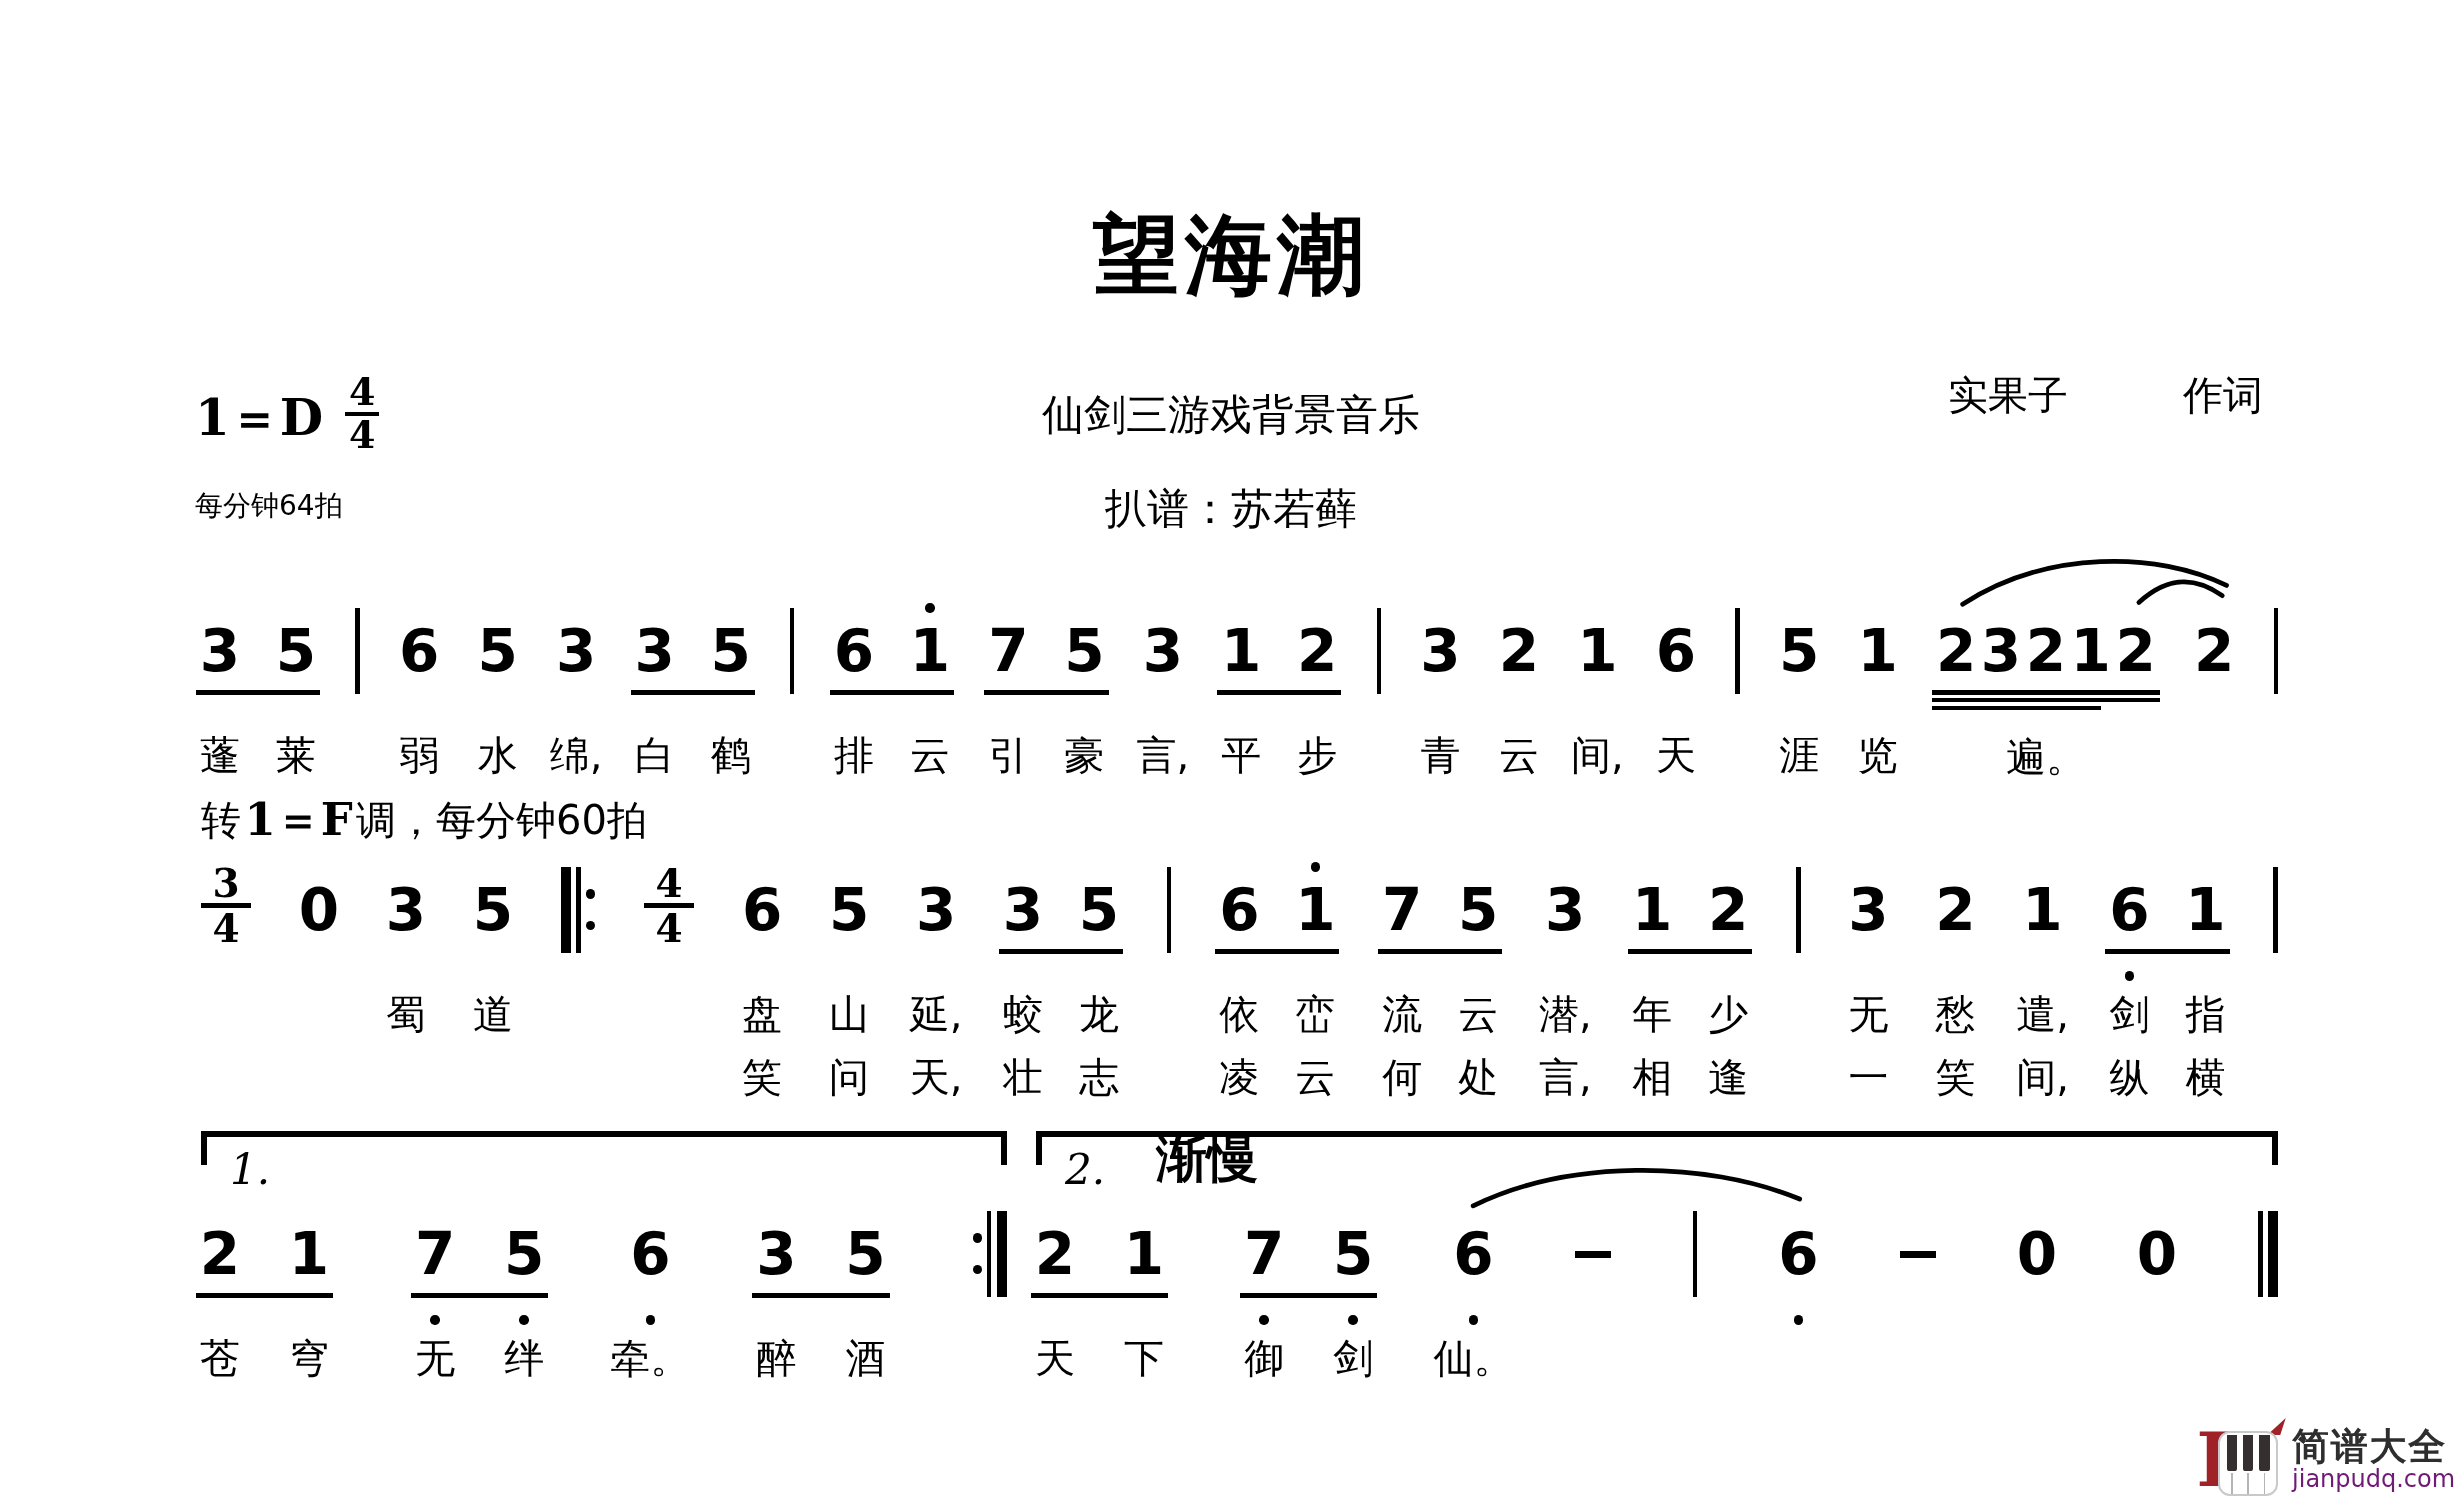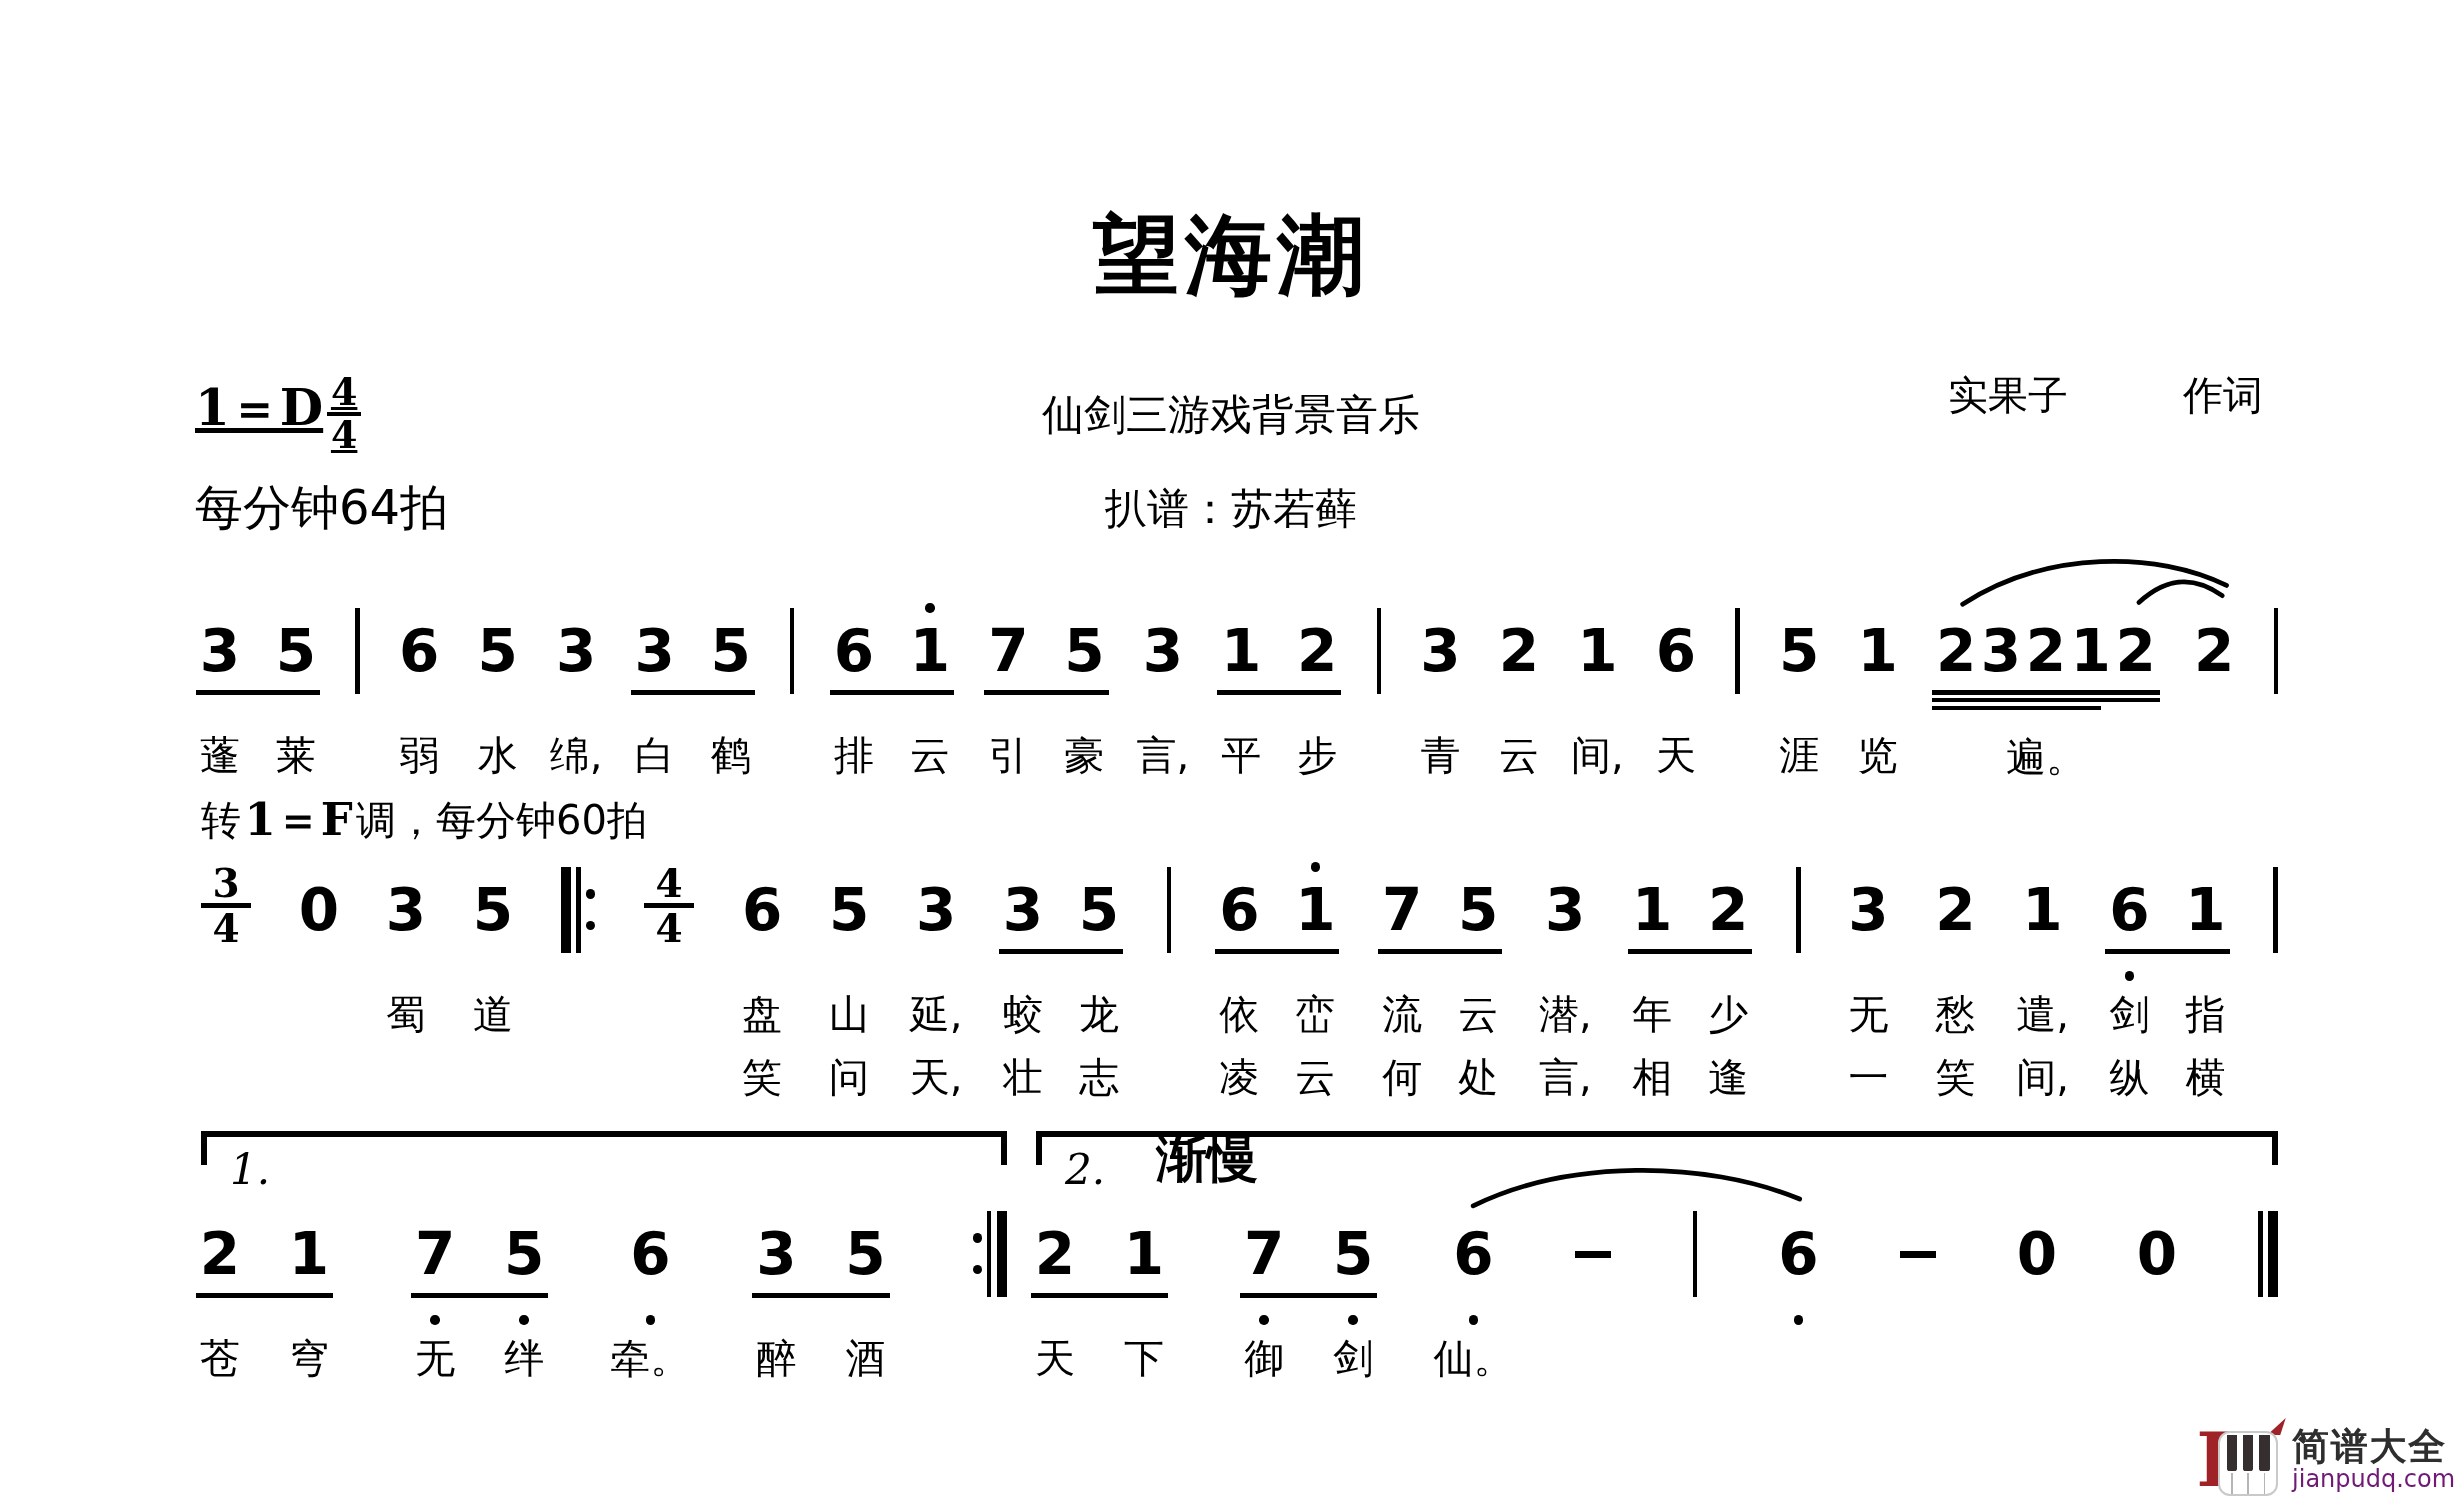--- a/index.html
+++ b/index.html
@@ -3,26 +3,26 @@
 <meta charset="utf-8">
 <style>
   html,body{margin:0;padding:0;background:#fff;}
   .page{width:2462px;height:1510px;position:relative;background:#ffffff;color:#000;
         font-family:"DejaVu Sans",sans-serif;overflow:hidden;}
 
   
   .title{margin:0;position:absolute;top:212px;left:0;right:0;text-align:center;
          font-size:87px;font-weight:900;letter-spacing:5.1px;line-height:1;}
   .hdr-left{position:absolute;top:375px;left:195px;}
-  .keyline{display:flex;align-items:flex-start;gap:4px;text-decoration:underline;}
+  .keyline{display:flex;align-items:flex-end;gap:22px;}
   .keytxt{font-family:"DejaVu Serif","Liberation Serif",serif;font-weight:bold;font-size:50px;}
   .kfrac{display:inline-flex;flex-direction:column;align-items:center;line-height:1;}
   .kfrac .fn{font-family:"DejaVu Serif",serif;font-weight:bold;font-size:38px;line-height:34px;}
   .kfrac .fl{width:34px;height:4.3px;background:#000;margin:2.6px 0;}
-  .tempotxt{font-size:48px;margin-top:24px;}
+  .tempotxt{font-size:28px;margin-top:35px;}
   .hdr-center{position:absolute;top:387px;left:50%;transform:translateX(-50%);text-align:center;
               font-family:"DejaVu Serif","Liberation Serif",serif;}
   .subtitle{font-size:42px;text-align:right;}
   .transcriber{font-size:42px;margin-top:38px;}
   .hdr-right{position:absolute;top:368px;right:199px;width:315px;
              font-family:"DejaVu Serif","Liberation Serif",serif;font-size:40px;}
   .crow{display:flex;justify-content:space-between;margin-bottom:11px;}
 
   
   .music{position:absolute;left:201px;right:184px;top:591px;}

